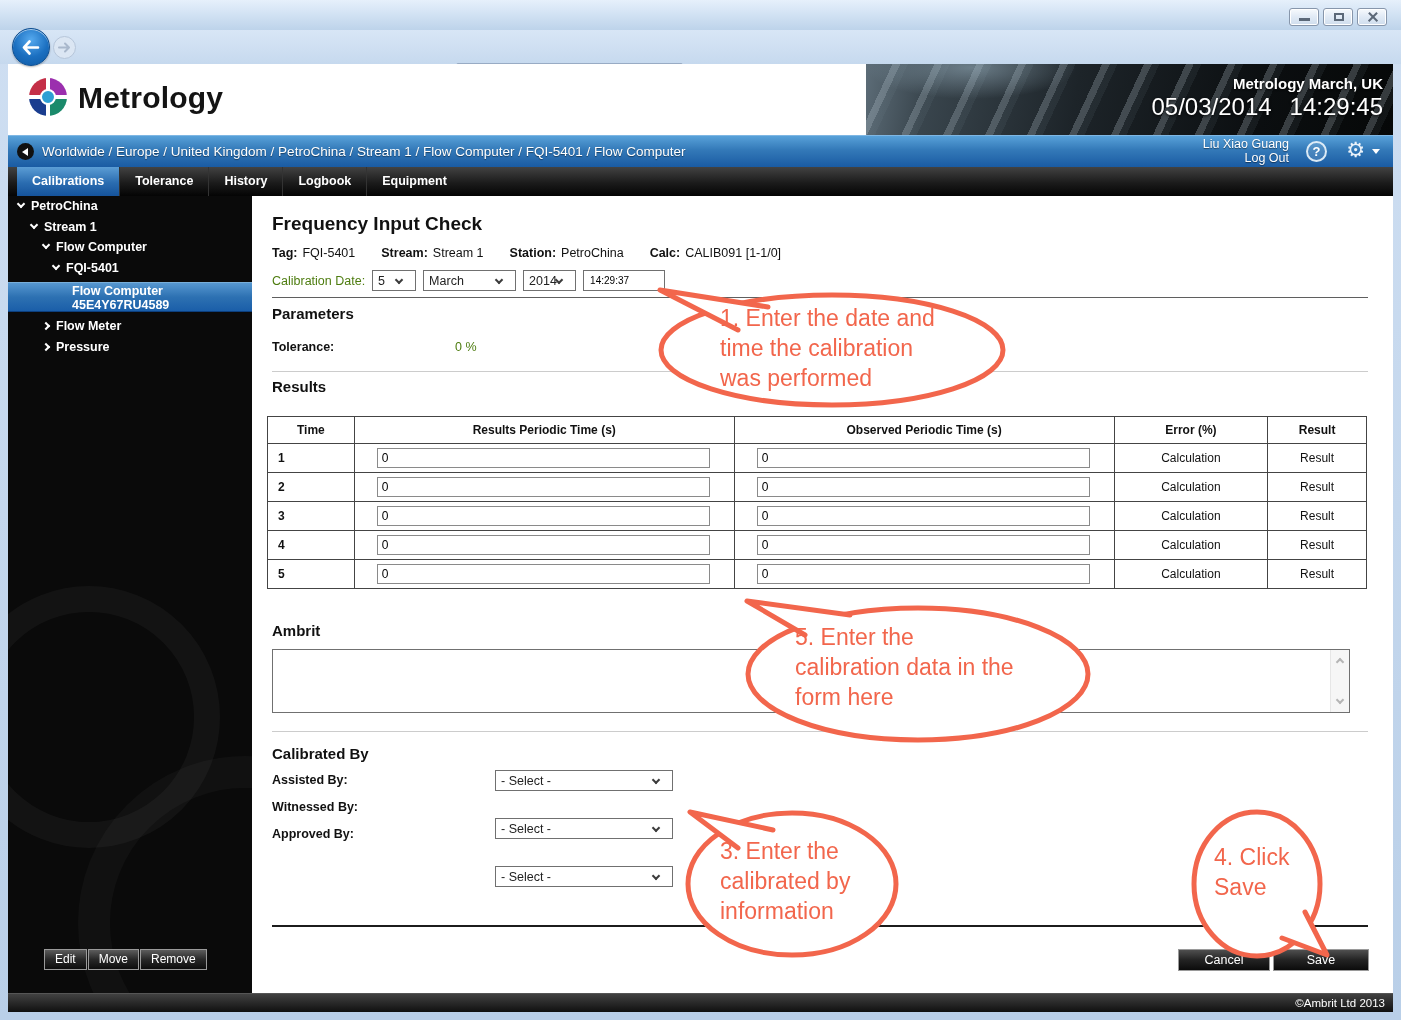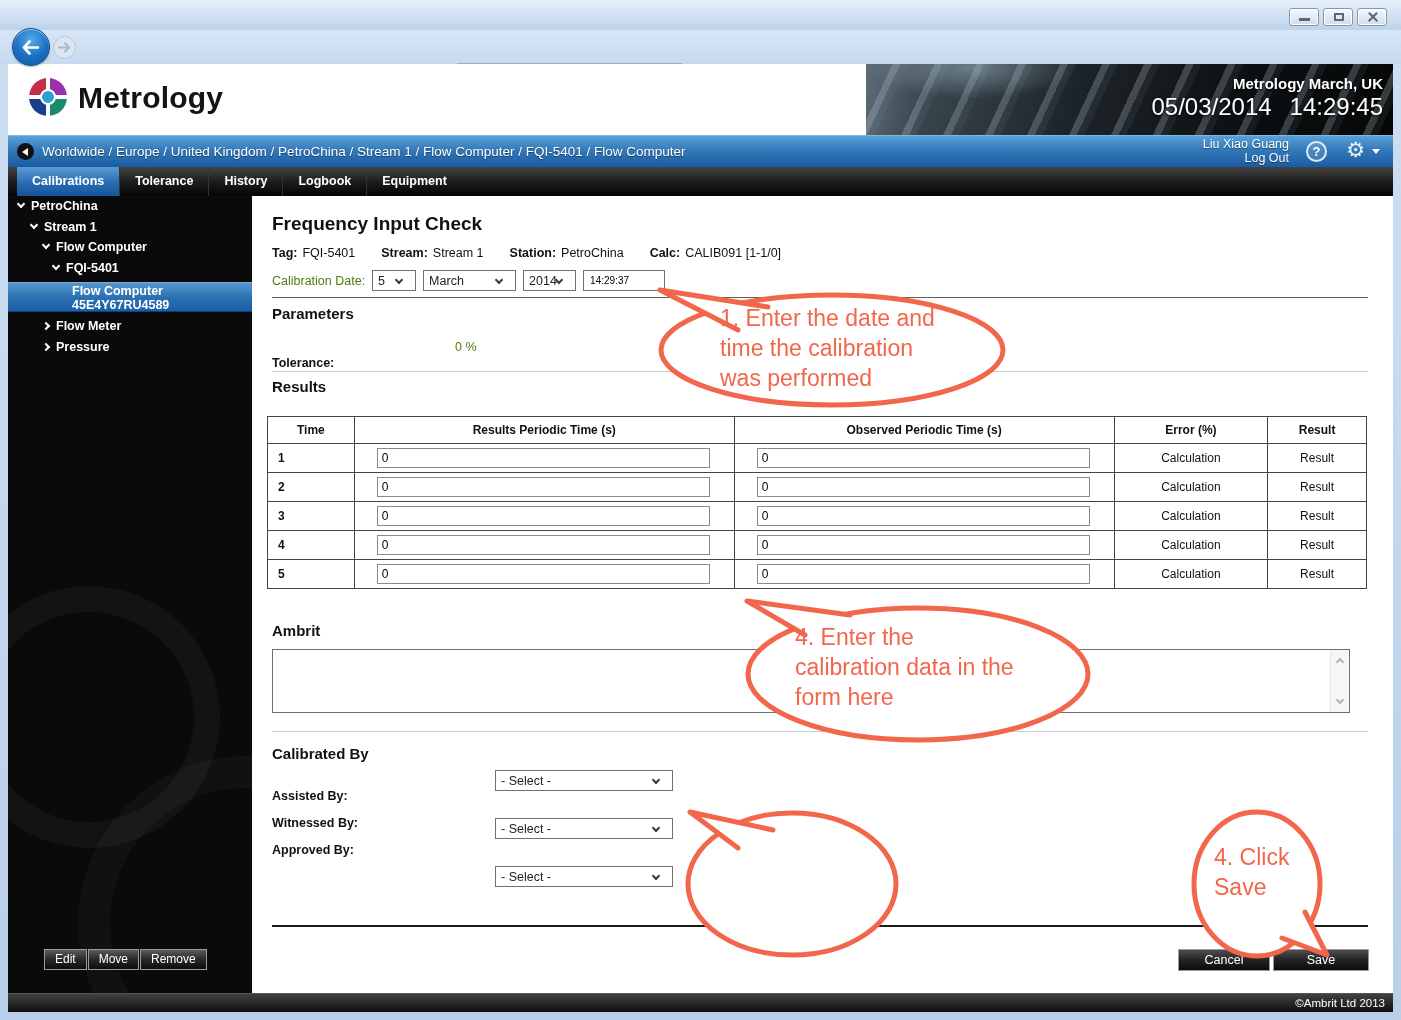--- a/index.html
+++ b/index.html
@@ -126,21 +126,21 @@
   .caldate { display:flex; align-items:center; gap:7px; font-size:12.5px; }
   .fselect { height:21px; border:1px solid #707070; background:#fff; position:relative;
              display:flex; align-items:center; padding:0 20px 0 5px; font-size:12.5px; color:#222; }
   .fselect .chev { position:absolute; right:6px; top:6px; }
   .w-day{width:44px}.w-month{width:93px}.w-year{width:53px}.w-person{width:178px}
   .tinput { height:21px; border:1px solid #707070; font-size:10px; padding:0 6px; width:82px;
             font-family:"Liberation Sans",sans-serif; }
   .hr-dark { border-top:1px solid #5f5f5f; width:1096px; }
   .hr-light { border-top:1px solid #ccc; width:1096px; }
   .hr-black { border-top:2px solid #1c1c1c; width:1096px; }
-  .lbl { font-size:12.5px; font-weight:700; color:#111;margin-top:16px; }
+  .lbl { font-size:12.5px; font-weight:700; color:#111; }
   .val { font-size:12.5px; color:#4d7c0f; }
 
   table.results { border-collapse:collapse; width:1100px; font-size:12px; color:#111; }
   table.results th { border:1px solid #444; height:27px; font-weight:700; text-align:center; }
   table.results td { border:1px solid #444; height:29px; }
   td.pt { padding-left:10px; font-weight:700; }
   td.ctr { text-align:center; }
   input.cellin { margin-left:22px; width:333px; height:20px; border:1px solid #8a8a8a; font-size:12px;
                  padding:0 4px; font-family:"Liberation Sans",sans-serif; }
 
@@ -441,30 +441,33 @@
     <div class="co-text" style="left:80px;top:28px;width:250px">1. Enter the date and
 time the calibration
 was performed</div>
   </div>
 
   <div class="callout" style="left:735px;top:590px;width:370px;height:170px">
     <svg width="370" height="170">
       <ellipse cx="183" cy="84" rx="170" ry="66" fill="#fff" stroke="#f2664c" stroke-width="5"></ellipse>
       <path d="M 70 45 L 12 11 L 115 25" fill="#fff" stroke="#f2664c" stroke-width="5" stroke-linejoin="round" stroke-linecap="round"></path>
     </svg>
-    <div class="co-text" style="left:60px;top:32px;width:260px">4. Enter the
+    <div class="co-text" style="left:60px;top:32px;width:260px">5. Enter the
 calibration data in the
 form here</div>
   </div>
 
   <div class="callout" style="left:678px;top:800px;width:230px;height:165px">
     <svg width="230" height="165">
       <ellipse cx="114" cy="84" rx="104" ry="71" fill="#fff" stroke="#f2664c" stroke-width="5"></ellipse>
       <path d="M 60 48 L 12 12 L 95 30" fill="#fff" stroke="#f2664c" stroke-width="5" stroke-linejoin="round" stroke-linecap="round"></path>
     </svg>
+    <div class="co-text" style="left:42px;top:36px;width:170px">3. Enter the
+calibrated by
+information</div>
   </div>
 
   <div class="callout" style="left:1187px;top:800px;width:160px;height:175px">
     <svg width="160" height="175">
       <ellipse cx="70" cy="84" rx="63" ry="72" fill="#fff" stroke="#f2664c" stroke-width="5"></ellipse>
       <path d="M 95 138 L 140 155 L 118 112" fill="#fff" stroke="#f2664c" stroke-width="5" stroke-linejoin="round" stroke-linecap="round"></path>
     </svg>
     <div class="co-text" style="left:27px;top:42px;width:110px">4. Click
 Save</div>
   </div>

